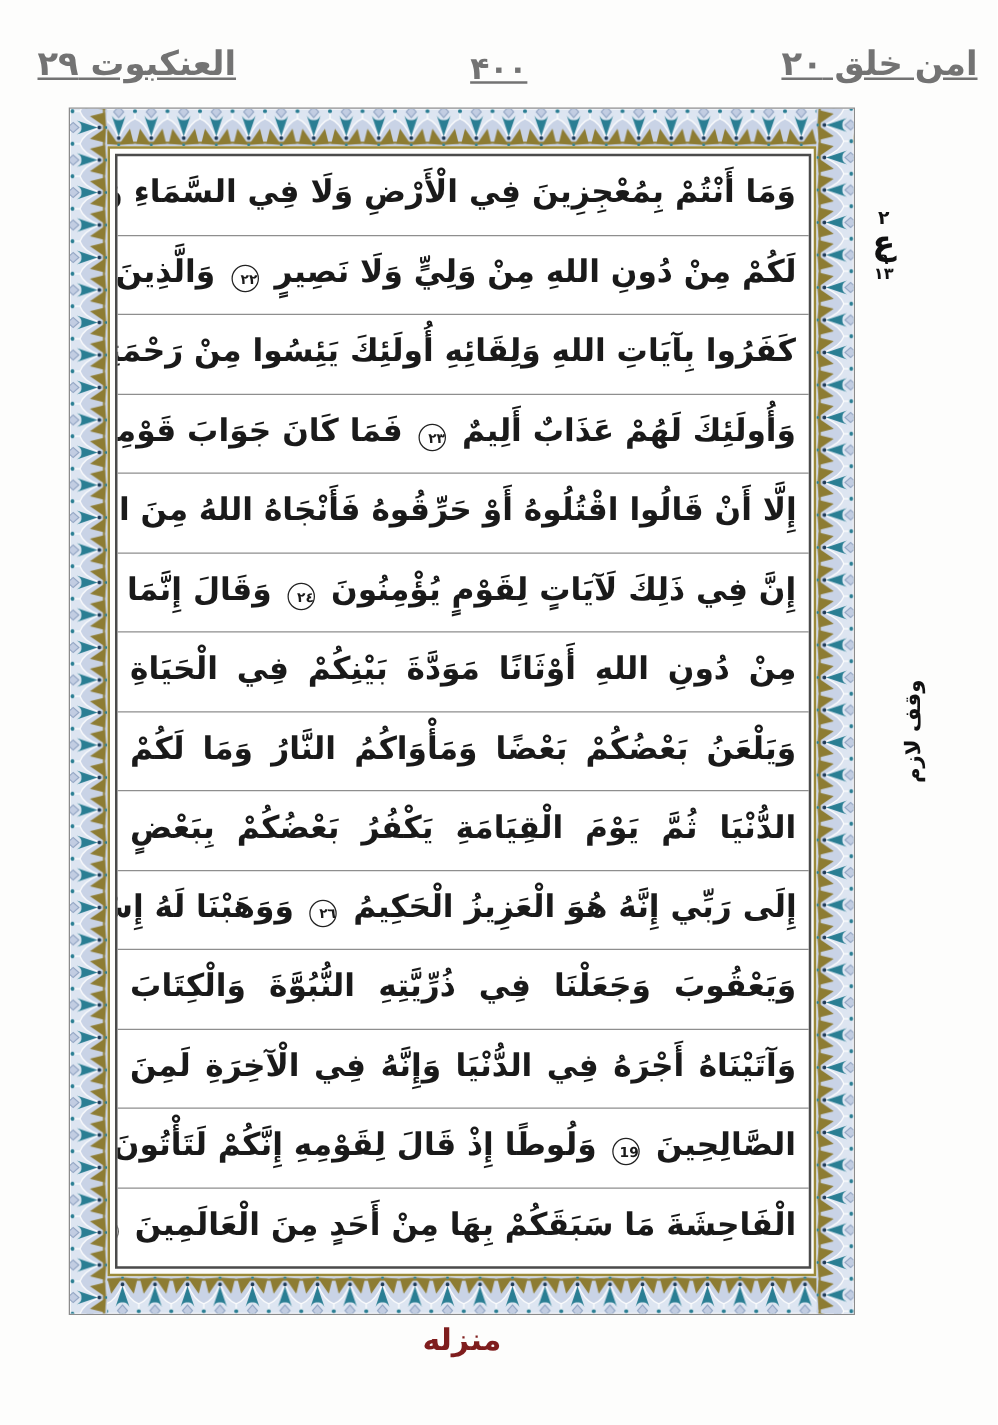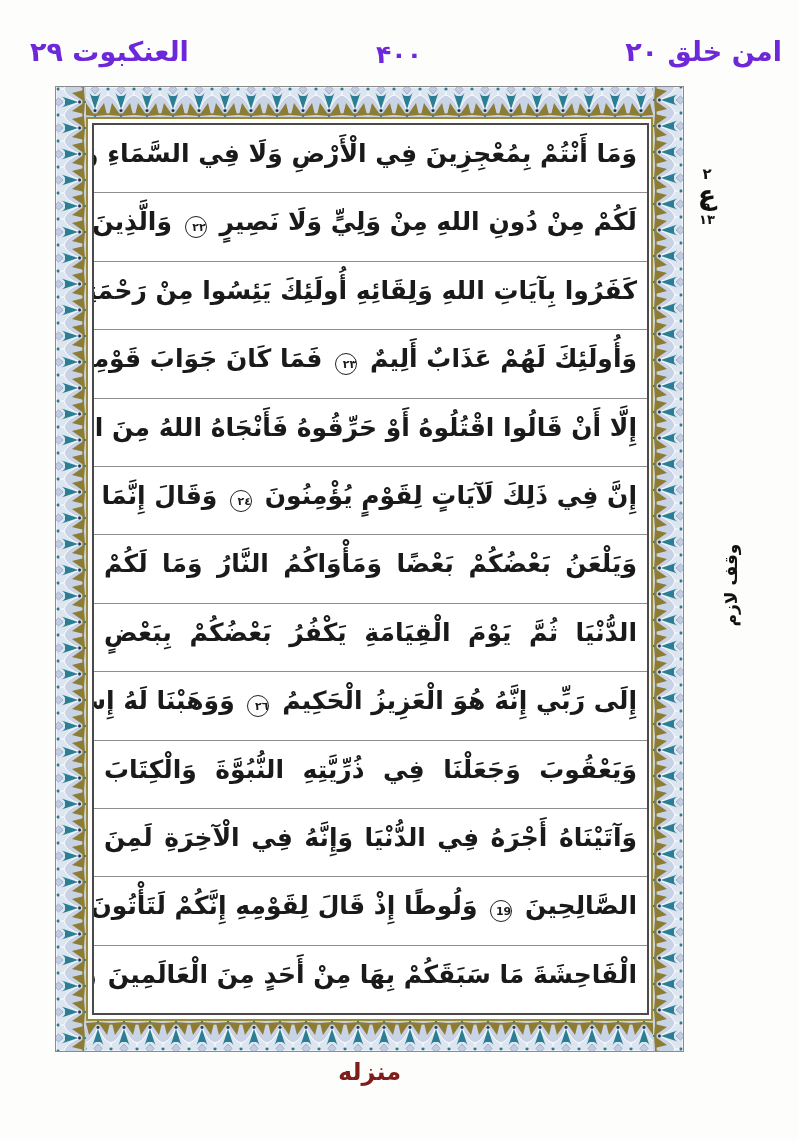--- a/index.html
+++ b/index.html
@@ -1,21 +1,21 @@
 <!DOCTYPE html>
 <html lang="ar"><head>
 <meta charset="utf-8">
 <style>
   html,body{margin:0;padding:0;background:#ffffff;}
   .page{
     position:relative;width:798px;height:1140px;background:#fdfdfc;
     font-family:"DejaVu Sans",sans-serif;color:#1a1a1a;overflow:hidden;
   }
   
-  .hdr{position:absolute;top:36px;font-size:27px;font-weight:bold;color:#6d28d9;white-space:nowrap;direction:rtl;}
+  .hdr{position:absolute;top:36px;font-size:27px;font-weight:bold;color:#737373;white-space:nowrap;direction:rtl;text-decoration:underline;}
   .hdr-juz{right:16px;}
   .hdr-page{left:0;right:0;text-align:center;top:40px;font-size:25px;}
   .hdr-surah{left:30px;}
   
   .border-outline{position:absolute;left:55px;top:86px;width:629px;height:966px;border:1px solid #8b8b8b;box-sizing:border-box;}
   .strip{position:absolute;display:block;}
   .strip-top{left:56px;top:87px;}
   .strip-bottom{left:56px;top:1021px;transform:rotate(180deg);}
   .strip-left{left:56px;top:1051px;transform-origin:0 0;transform:rotate(-90deg);}
   .strip-right{left:683px;top:87px;transform-origin:0 0;transform:rotate(90deg);}
@@ -139,20 +139,21 @@
   <div class="gold-frame"></div>
 
   <div class="text-frame">
     <div class="lines" id="lines">
         <div class="line"><span>وَمَا أَنْتُمْ بِمُعْجِزِينَ فِي الْأَرْضِ وَلَا فِي السَّمَاءِ وَمَا</span> </div>
         <div class="line"><span>لَكُمْ مِنْ دُونِ اللهِ مِنْ وَلِيٍّ وَلَا نَصِيرٍ</span> <span class="marker-wrap"><span class="marker-circle">٢٢</span></span> <span>وَالَّذِينَ</span> </div>
         <div class="line"><span>كَفَرُوا بِآيَاتِ اللهِ وَلِقَائِهِ أُولَئِكَ يَئِسُوا مِنْ رَحْمَتِي</span> </div>
         <div class="line"><span>وَأُولَئِكَ لَهُمْ عَذَابٌ أَلِيمٌ</span> <span class="marker-wrap"><span class="marker-circle">٢٣</span></span> <span>فَمَا كَانَ جَوَابَ قَوْمِهِ</span> </div>
         <div class="line"><span>إِلَّا أَنْ قَالُوا اقْتُلُوهُ أَوْ حَرِّقُوهُ فَأَنْجَاهُ اللهُ مِنَ النَّارِ</span> </div>
         <div class="line"><span>إِنَّ فِي ذَلِكَ لَآيَاتٍ لِقَوْمٍ يُؤْمِنُونَ</span> <span class="marker-wrap"><span class="marker-circle">٢٤</span></span> <span>وَقَالَ إِنَّمَا اتَّخَذْتُمْ</span> </div>
+        <div class="line"><span>مِنْ دُونِ اللهِ أَوْثَانًا مَوَدَّةَ بَيْنِكُمْ فِي الْحَيَاةِ</span> </div>
         <div class="line"><span>وَيَلْعَنُ بَعْضُكُمْ بَعْضًا وَمَأْوَاكُمُ النَّارُ وَمَا لَكُمْ</span> </div>
         <div class="line"><span>الدُّنْيَا ثُمَّ يَوْمَ الْقِيَامَةِ يَكْفُرُ بَعْضُكُمْ بِبَعْضٍ</span> </div>
         <div class="line"><span>إِلَى رَبِّي إِنَّهُ هُوَ الْعَزِيزُ الْحَكِيمُ</span> <span class="marker-wrap"><span class="marker-circle">٢٦</span></span> <span>وَوَهَبْنَا لَهُ إِسْحَاقَ</span> </div>
         <div class="line"><span>وَيَعْقُوبَ وَجَعَلْنَا فِي ذُرِّيَّتِهِ النُّبُوَّةَ وَالْكِتَابَ</span> </div>
         <div class="line"><span>وَآتَيْنَاهُ أَجْرَهُ فِي الدُّنْيَا وَإِنَّهُ فِي الْآخِرَةِ لَمِنَ</span> </div>
         <div class="line"><span>الصَّالِحِينَ</span> <span class="marker-wrap"><span class="marker-circle">19</span></span> <span>وَلُوطًا إِذْ قَالَ لِقَوْمِهِ إِنَّكُمْ لَتَأْتُونَ</span> </div>
         <div class="line center"><span>الْفَاحِشَةَ مَا سَبَقَكُمْ بِهَا مِنْ أَحَدٍ مِنَ الْعَالَمِينَ</span> <span class="marker-wrap"><span class="marker-circle">٢٨</span></span> </div>
       </div>
   </div>
 

